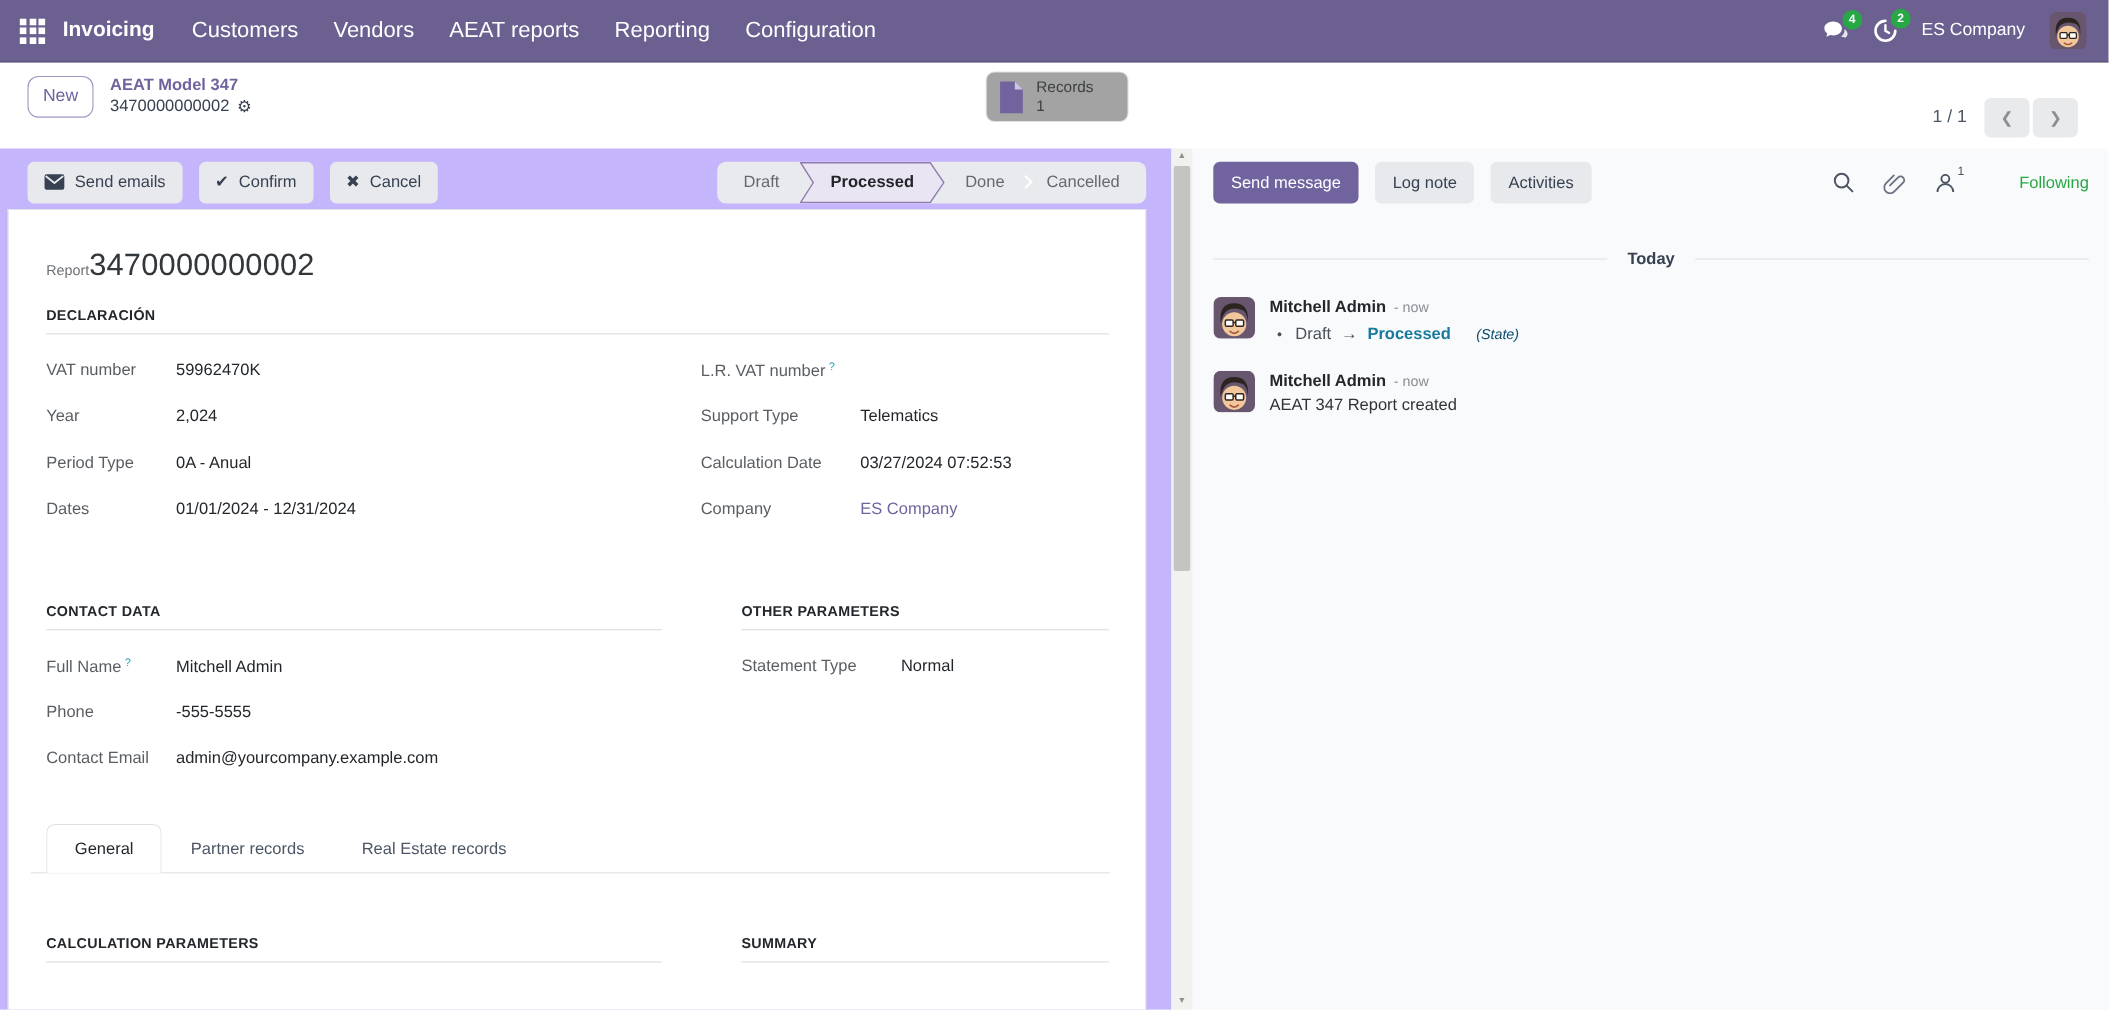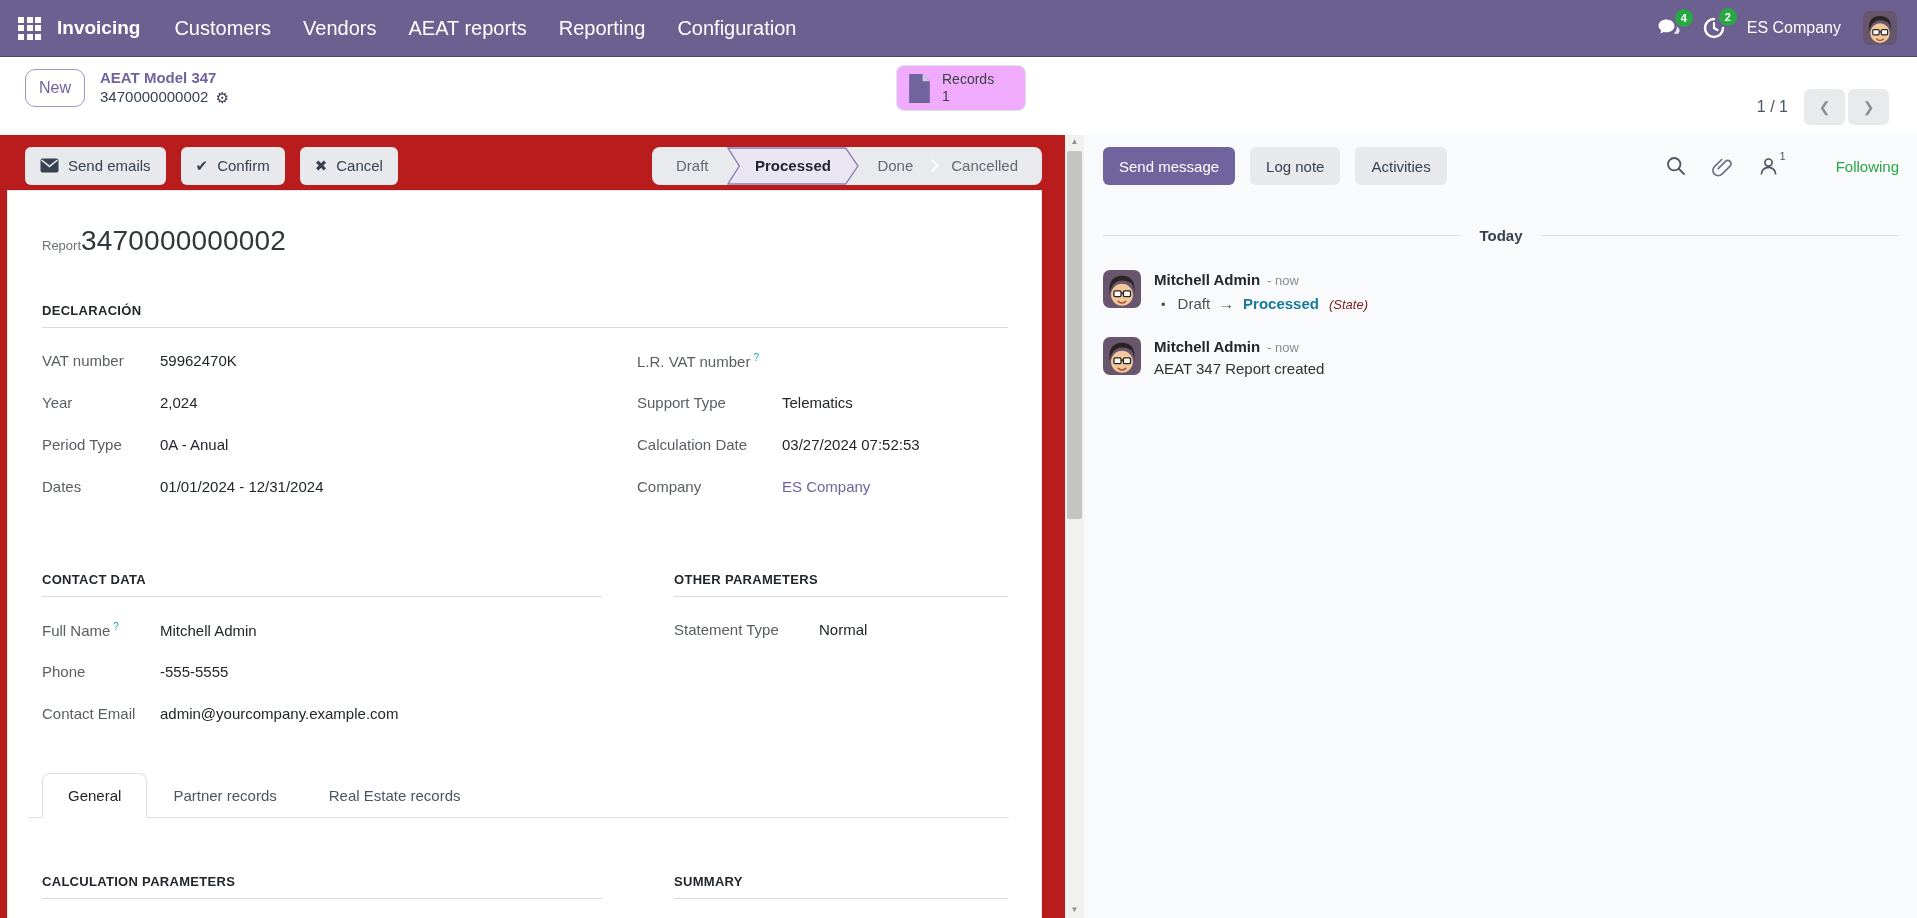--- a/index.html
+++ b/index.html
@@ -39,37 +39,37 @@
     font-size:16px; color:var(--accent); background:#fff; border:1px solid #a096c2;
     border-radius:10px; padding:9px 13px; cursor:pointer; font-weight:500;
     font-family:"Liberation Sans",sans-serif;
   }
   .crumb-text{margin-left:15px; line-height:1.25;}
   .crumb-parent{color:var(--accent); font-size:15px; font-weight:700; cursor:pointer; display:block;}
   .crumb-current{color:#374151; font-size:15px; display:flex; align-items:center; gap:7px;}
   .gear{font-size:15px; color:#374151; cursor:pointer; line-height:1;}
   .stat-btn{
     position:absolute; left:896px; top:8px; width:130px; height:46px;
-    border:1px solid #dfe1e4; border-radius:8px; background:#f0abfc; cursor:pointer;
+    border:1px solid #dfe1e4; border-radius:8px; background:#a3a3a3; cursor:pointer;
     display:flex; align-items:center; gap:10px; padding:0 10px;
   }
   .stat-texts{display:flex; flex-direction:column; line-height:1.2; text-align:left;}
   .stat-label{font-size:14px; color:#3c4043;}
   .stat-value{font-size:14px; color:#3c4043; font-weight:500;}
   .pager{position:absolute; right:28px; top:32px; display:flex; align-items:center; gap:16px;}
   .pager-text{font-size:16px; color:#4b5563;}
   .pager-btns{display:flex; gap:3px;}
   .pager-btn{
     width:41px; height:36px; background:#e9eaec; border:none; border-radius:6px;
     color:#8a8f94; font-size:14px; cursor:pointer; display:flex; align-items:center; justify-content:center;
     font-family:"Liberation Sans",sans-serif;
   }
   
   .content{position:absolute; top:135px; left:0; width:1917px; height:783px; display:flex;}
-  .form-region{width:1065px; position:relative; background:#b91c1c;}
+  .form-region{width:1065px; position:relative; background:#c4b5fd;}
   .control-row{display:flex; align-items:center; padding:9px 23px 0 25px; height:52px;}
   .btn-flat{
     background:#e7e9ed; border:none; border-radius:6px; height:38px; padding:0 15px;
     font-size:15px; color:#374151; font-weight:500; cursor:pointer;
     display:flex; align-items:center; gap:9px; margin-right:15px;
     font-family:"Liberation Sans",sans-serif;
   }
   .glyph{font-style:normal; line-height:1;}
   
   .statusbar{
@@ -90,21 +90,21 @@
     box-shadow:0 1px 4px rgba(0,0,0,.05); padding:34px 32px 0 20px;
   }
   .report-line{display:flex; align-items:baseline; margin-left:14px;}
   .report-label{font-size:13px; color:#6d7175;}
   .report-name{font-size:28px; color:#32373c; font-weight:500; letter-spacing:.2px;}
   .section-title{
     font-size:13px; font-weight:700; color:#23272b; letter-spacing:.3px;
     padding-bottom:9px; border-bottom:1px solid #d9dbde; margin-bottom:24px;
   }
   .block{margin-left:14px; margin-right:1px;}
-  .block.declaracion{margin-top:46px;}
+  .block.declaracion{margin-top:22px;}
   .cols{display:flex;}
   .col-l{width:560px; margin-right:35px;}
   .col-r{flex:1;}
   .frow{display:flex; align-items:baseline; margin-bottom:17px; min-height:25px;}
   .flabel{font-size:15px; color:#5a5e63; flex:0 0 118px;}
   .flabel-r{flex:0 0 145px;}
   .fvalue{font-size:15px; color:#23272b;}
   .fvalue.link{color:var(--accent); cursor:pointer;}
   sup.help{color:var(--help); font-size:10px; margin-left:3px; cursor:default;}
   .two-sections{display:flex; margin-top:52px;gap:37px;}
@@ -150,21 +150,21 @@
   .message{display:flex; margin-bottom:25px;}
   .msg-avatar{width:38px; height:38px; border-radius:7px; overflow:hidden; flex:0 0 38px; cursor:pointer;}
   .msg-body{margin-left:13px; padding-top:1px;}
   .msg-head{display:flex; align-items:baseline;}
   .msg-author{font-size:15px; font-weight:700; color:#23272b;}
   .msg-time{font-size:13px; color:#8a8f94; margin-left:7px;}
   .msg-tracking{display:flex; align-items:baseline; margin-top:7px; font-size:15px; color:#495057;}
   .trk-bullet{margin:0 12px 0 7px; font-size:13px;}
   .trk-arrow{margin:0 9px; color:#495057;}
   .trk-new{color:var(--info); font-weight:600;}
-  .trk-field{font-style:italic; font-size:13px; color:#7f1d1d; margin-left:10px;}
+  .trk-field{font-style:italic; font-size:13px; color:#0c4a6e; margin-left:23px;}
   .msg-text{font-size:15px; color:#2f3338; margin-top:5px;}
   svg{display:block;}
 </style>
 </head>
 <body>
 
 <svg width="0" height="0" style="position:absolute">
   <defs>
     <g id="avatar-art">
       <rect x="0" y="0" width="40" height="40" fill="#68566e"></rect>

